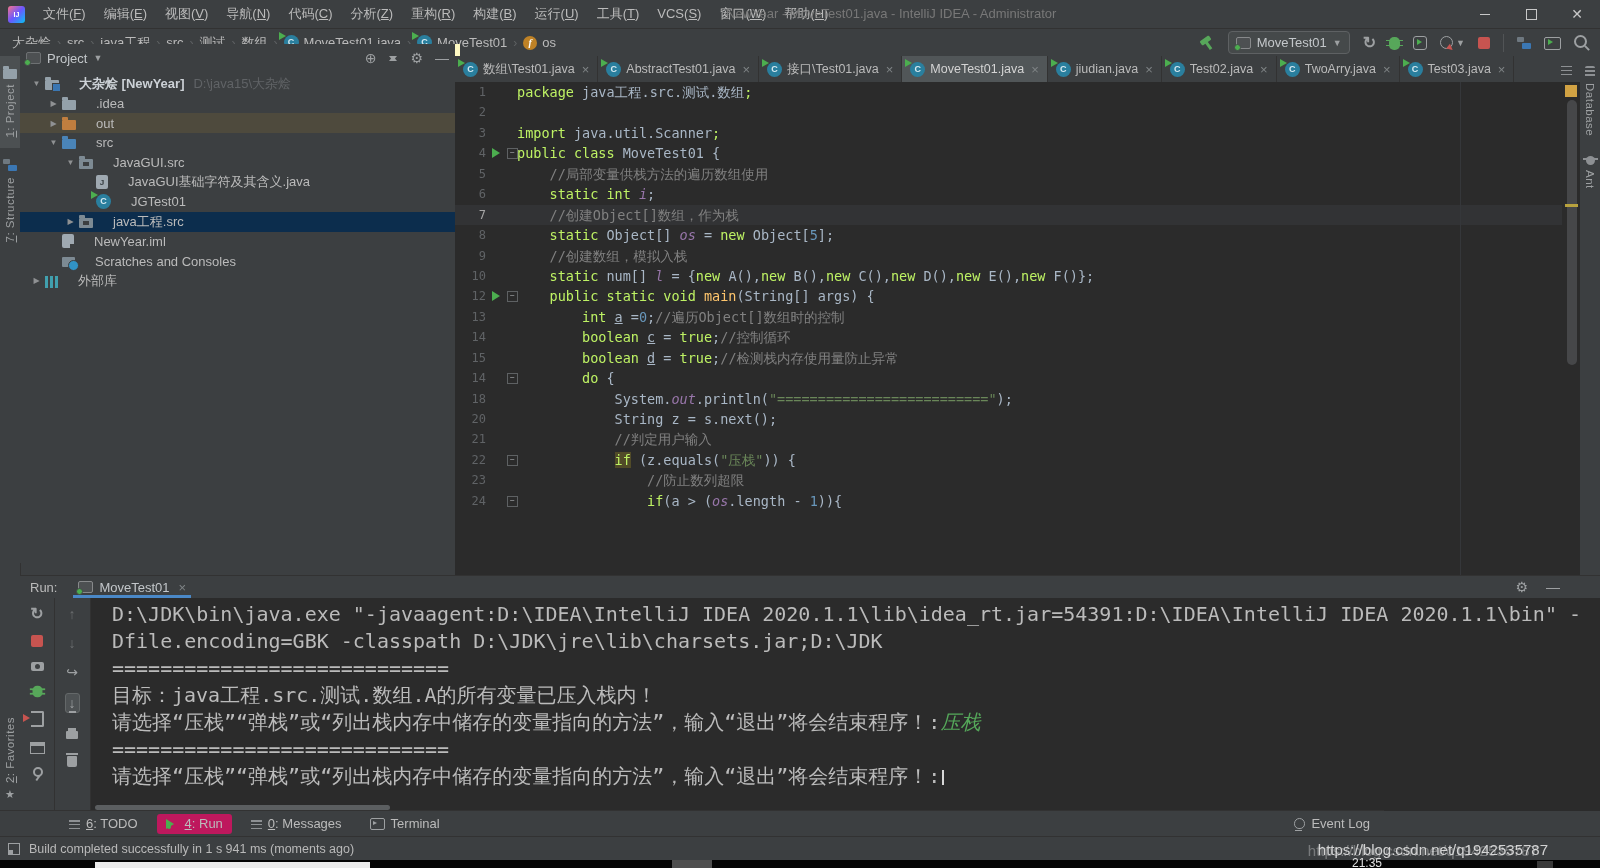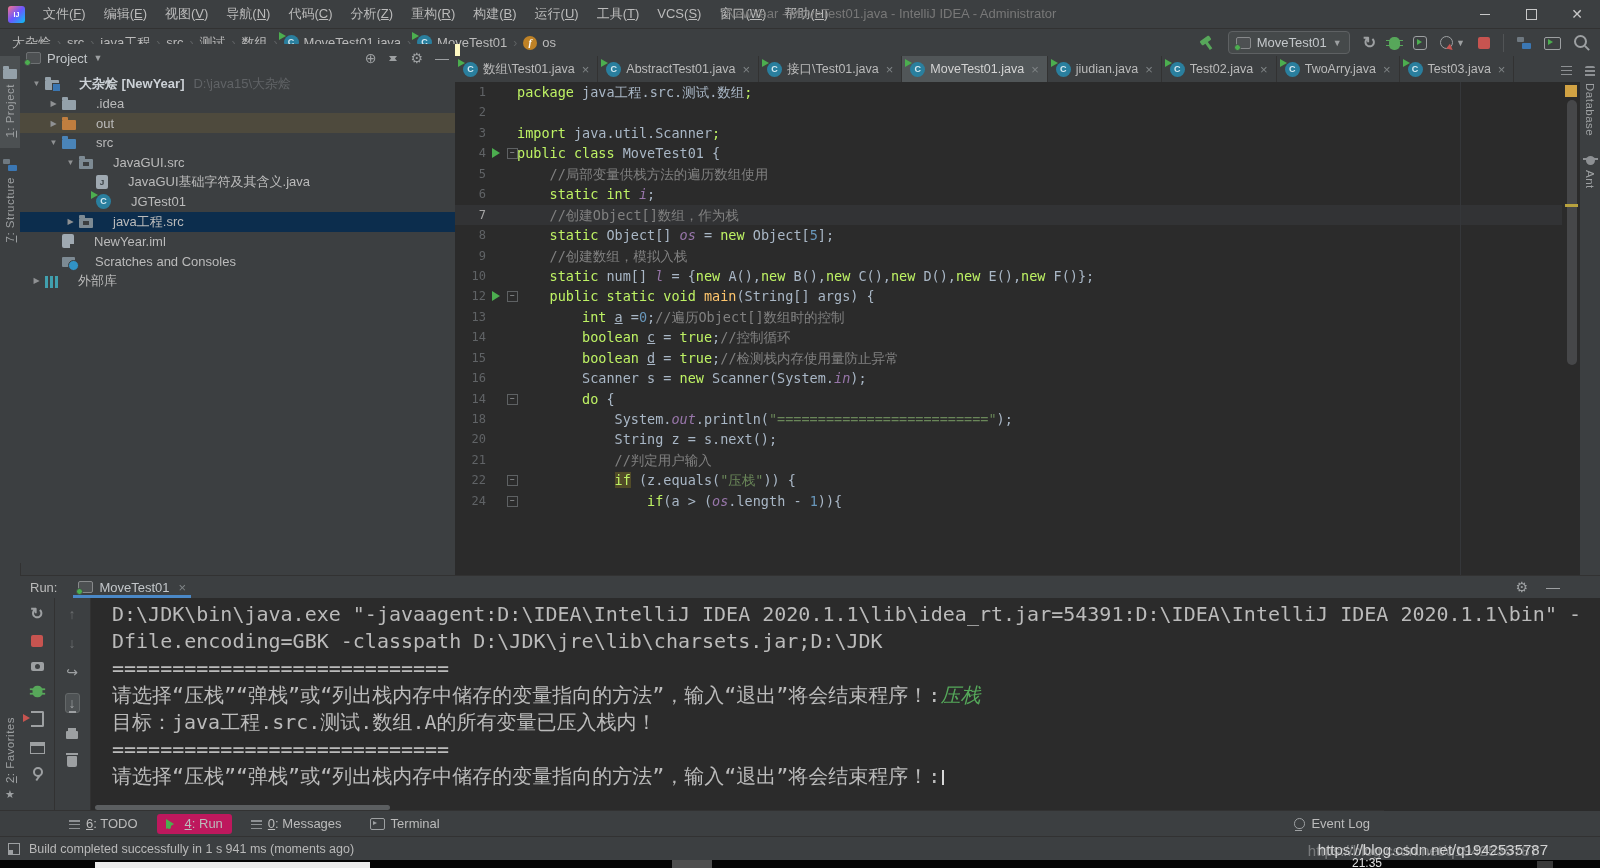--- a/index.html
+++ b/index.html
@@ -453,26 +453,26 @@
         <div class="code-line"><span class="ln">5</span><span class="ct"><span class="c">    //局部变量供栈方法的遍历数组使用</span></span></div>
         <div class="code-line"><span class="ln">6</span><span class="ct"><span class="p">    </span><span class="k">static int </span><span class="f">i</span><span class="p">;</span></span></div>
         <div class="code-line cur"><div class="curbg"></div><span class="ln">7</span><span class="ct"><span class="c">    //创建Object[]数组，作为栈</span></span></div>
         <div class="code-line"><span class="ln">8</span><span class="ct"><span class="p">    </span><span class="k">static </span><span class="p">Object[] </span><span class="f">os</span><span class="p"> = </span><span class="k">new </span><span class="p">Object[</span><span class="num">5</span><span class="p">];</span></span></div>
         <div class="code-line"><span class="ln">9</span><span class="ct"><span class="c">    //创建数组，模拟入栈</span></span></div>
         <div class="code-line"><span class="ln">10</span><span class="ct"><span class="p">    </span><span class="k">static </span><span class="p">num[] </span><span class="f">l</span><span class="p"> = {</span><span class="k">new </span><span class="p">A(),</span><span class="k">new </span><span class="p">B(),</span><span class="k">new </span><span class="p">C(),</span><span class="k">new </span><span class="p">D(),</span><span class="k">new </span><span class="p">E(),</span><span class="k">new </span><span class="p">F()};</span></span></div>
         <div class="code-line"><span class="ln">12</span><span class="tri-run"></span><span class="fold">−</span><span class="ct"><span class="p">    </span><span class="k">public static void </span><span class="m">main</span><span class="p">(String[] args) {</span></span></div>
         <div class="code-line"><span class="ln">13</span><span class="ct"><span class="p">        </span><span class="k">int </span><span class="u">a</span><span class="p"> =</span><span class="num">0</span><span class="p">;</span><span class="c">//遍历Object[]数组时的控制</span></span></div>
         <div class="code-line"><span class="ln">14</span><span class="ct"><span class="p">        </span><span class="k">boolean </span><span class="u">c</span><span class="p"> = </span><span class="k">true</span><span class="p">;</span><span class="c">//控制循环</span></span></div>
         <div class="code-line"><span class="ln">15</span><span class="ct"><span class="p">        </span><span class="k">boolean </span><span class="u">d</span><span class="p"> = </span><span class="k">true</span><span class="p">;</span><span class="c">//检测栈内存使用量防止异常</span></span></div>
-        <div class="code-line"><span class="ln">16</span><span class="ct"><span class="p">        Scanner s = </span><span class="k">new </span><span class="p">Scanner(System.</span><span class="f">in</span><span class="p">);</span></span></div>
         <div class="code-line"><span class="ln">14</span><span class="fold">−</span><span class="ct"><span class="p">        </span><span class="k">do </span><span class="p">{</span></span></div>
         <div class="code-line"><span class="ln">18</span><span class="ct"><span class="p">            System.</span><span class="f">out</span><span class="p">.println(</span><span class="s">"=========================="</span><span class="p">);</span></span></div>
         <div class="code-line"><span class="ln">20</span><span class="ct"><span class="p">            String z = s.next();</span></span></div>
         <div class="code-line"><span class="ln">21</span><span class="ct"><span class="c">            //判定用户输入</span></span></div>
         <div class="code-line"><span class="ln">22</span><span class="fold">−</span><span class="ct"><span class="p">            </span><span class="k hl">if</span><span class="p"> (z.equals(</span><span class="s">"压栈"</span><span class="p">)) {</span></span></div>
+        <div class="code-line"><span class="ln">23</span><span class="ct"><span class="c">                //防止数列超限</span></span></div>
         <div class="code-line"><span class="ln">24</span><span class="fold">−</span><span class="ct"><span class="p">                </span><span class="k">if</span><span class="p">(a &gt; (</span><span class="f">os</span><span class="p">.length - </span><span class="num">1</span><span class="p">)){</span></span></div>
       </div>
     <div class="marginline"></div>
     <div class="estripe">
       <div class="emark1"></div>
       <div class="vthumb"></div>
       <div class="emark2"></div>
     </div>
   </div>
 
@@ -504,22 +504,22 @@
         <span class="glyph dis">↓</span>
         <span class="glyph">↪</span>
         <span class="selbox"><span class="glyph" style="border-bottom:2px solid #9da0a2">↓</span></span>
         <span class="ic ic-print"></span>
         <span class="ic ic-trash"></span>
       </div>
     </div>
     <div id="console">
         <div class="con-line"><span>D:\JDK\bin\java.exe "-javaagent:D:\IDEA\IntelliJ IDEA 2020.1.1\lib\idea_rt.jar=54391:D:\IDEA\IntelliJ IDEA 2020.1.1\bin" -Dfile.encoding=GBK -classpath D:\JDK\jre\lib\charsets.jar;D:\JDK</span></div>
         <div class="con-line"><span>============================</span></div>
+        <div class="con-line"><span>目标：java工程.src.测试.数组.A的所有变量已压入栈内！</span></div>
         <div class="con-line"><span>请选择“压栈”“弹栈”或“列出栈内存中储存的变量指向的方法”，输入“退出”将会结束程序！:</span><span class="inp">压栈</span></div>
-        <div class="con-line"><span>目标：java工程.src.测试.数组.A的所有变量已压入栈内！</span></div>
         <div class="con-line"><span>============================</span></div>
         <div class="con-line"><span>请选择“压栈”“弹栈”或“列出栈内存中储存的变量指向的方法”，输入“退出”将会结束程序！:</span><span class="caret"></span></div>
       </div>
     <div class="hthumb"></div>
   </div>
 
   <div class="bottombar">
     <div id="bottomTabs" style="display:flex;align-items:center">
         <div class="btab">
           <span class="ic ic-lines"></span>

